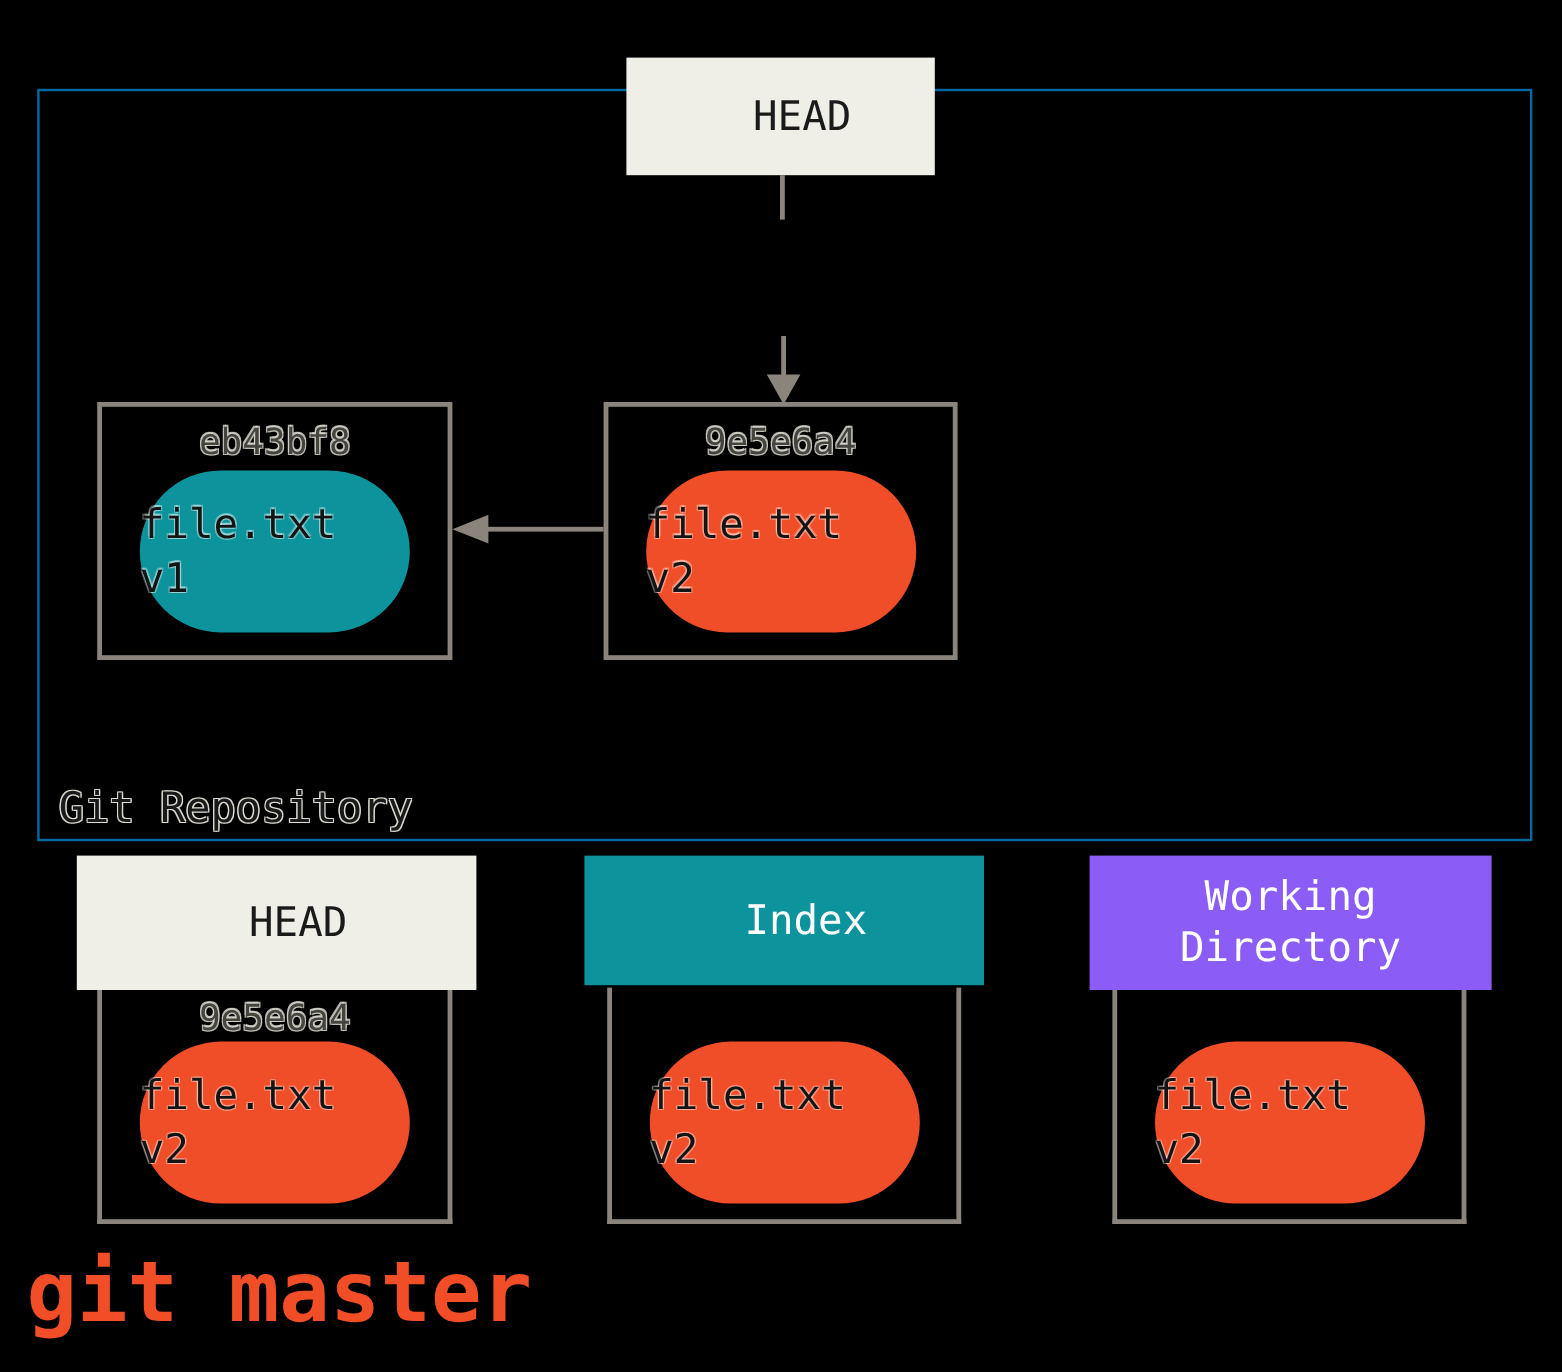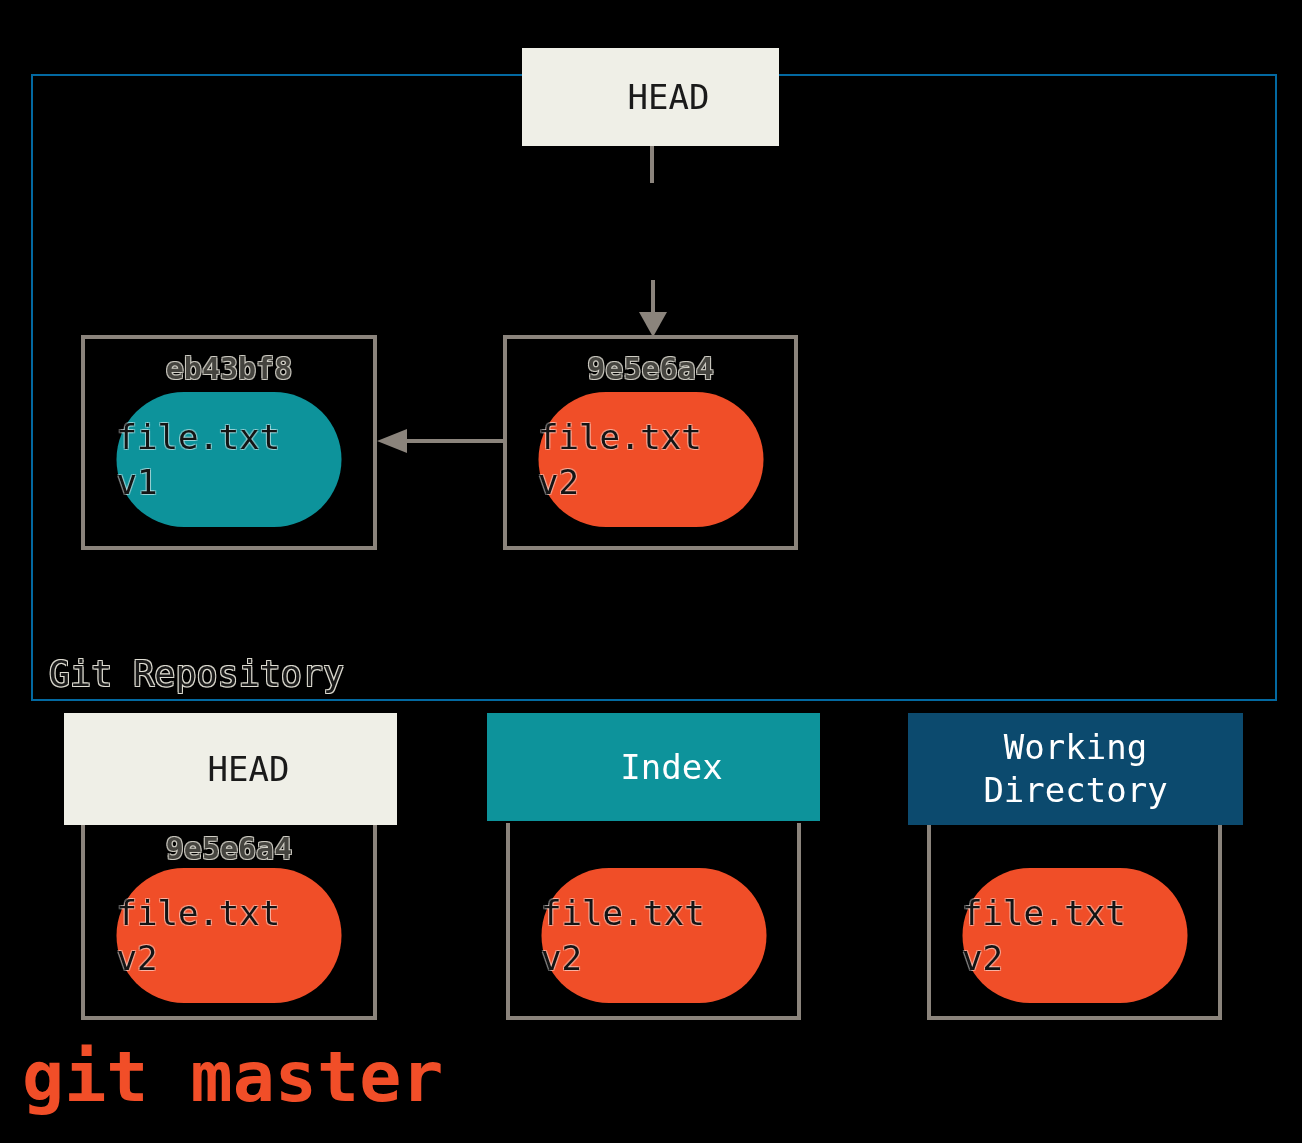--- a/index.html
+++ b/index.html
@@ -13,21 +13,21 @@
   .stroke-box-thin{border:4px solid #8B847C;box-sizing:border-box;background:transparent;}
   
   .bar{display:flex;align-items:center;justify-content:center;text-align:center;
        font-size:34px;line-height:43px;box-sizing:border-box;padding-left:36px;}
   
   .halo{color:#1A1A1A;
         text-shadow:-1px -1px 0 rgba(226,223,213,.95),1px -1px 0 rgba(226,223,213,.95),
                     -1px 1px 0 rgba(226,223,213,.95),1px 1px 0 rgba(226,223,213,.95);}
   .hash{font-size:30px;text-align:center;color:#45443F;
         text-shadow:-1px -1px 0 rgba(214,211,202,.85),1px -1px 0 rgba(214,211,202,.85),
-                    -1px 1px 0 rgba(214,211,202,.85),1px 1px 0 rgba(214,211,202,.85);font-weight:bold;}
+                    -1px 1px 0 rgba(214,211,202,.85),1px 1px 0 rgba(214,211,202,.85);}
   
   .oval{width:225px;height:135px;border-radius:68px;left:50%;transform:translateX(-50%);
         display:flex;flex-direction:column;align-items:flex-start;justify-content:center;
         font-size:34px;line-height:45px;color:#141414;
         text-shadow:-1px -1px 0 rgba(255,255,255,.35),1px -1px 0 rgba(255,255,255,.35),
                     -1px 1px 0 rgba(255,255,255,.35),1px 1px 0 rgba(255,255,255,.35);}
   
   .line{background:#8B847C;}
   .arrowhead-down{width:0;height:0;border-left:14px solid transparent;
         border-right:14px solid transparent;border-top:25px solid #8B847C;}
@@ -88,21 +88,21 @@
   <div class="abs bar" style="left: 487px; top: 713px; width: 333px; height: 108px; z-index: 2; background: rgb(13, 147, 155);">
     <span style="color: rgb(255, 255, 255);">Index</span>
   </div>
   <div class="abs stroke-box-thin" style="left:506px;top:823px;width:295px;height:197px;border-top:none;">
     <div class="abs oval" style="top: 45px; background: rgb(240, 78, 40);">
       <div>file.txt</div>
       <div>v2</div>
     </div>
   </div>
 
-  <div class="abs bar" style="left: 908px; top: 713px; width: 335px; height: 112px; z-index: 2; padding: 0px 30px; background: #0c4a6e;">
+  <div class="abs bar" style="left: 908px; top: 713px; width: 335px; height: 112px; z-index: 2; padding: 0px 30px; background: #8b5cf6;">
     <span style="color: rgb(255, 255, 255);">Working Directory</span>
   </div>
   <div class="abs stroke-box-thin" style="left:927px;top:823px;width:295px;height:197px;border-top:none;">
     <div class="abs oval" style="top: 45px; background: rgb(240, 78, 40);">
       <div>file.txt</div>
       <div>v2</div>
     </div>
   </div>
 
   <div class="abs caption" style="left: 22px; top: 1036px; color: rgb(241, 78, 40);">git master</div>

